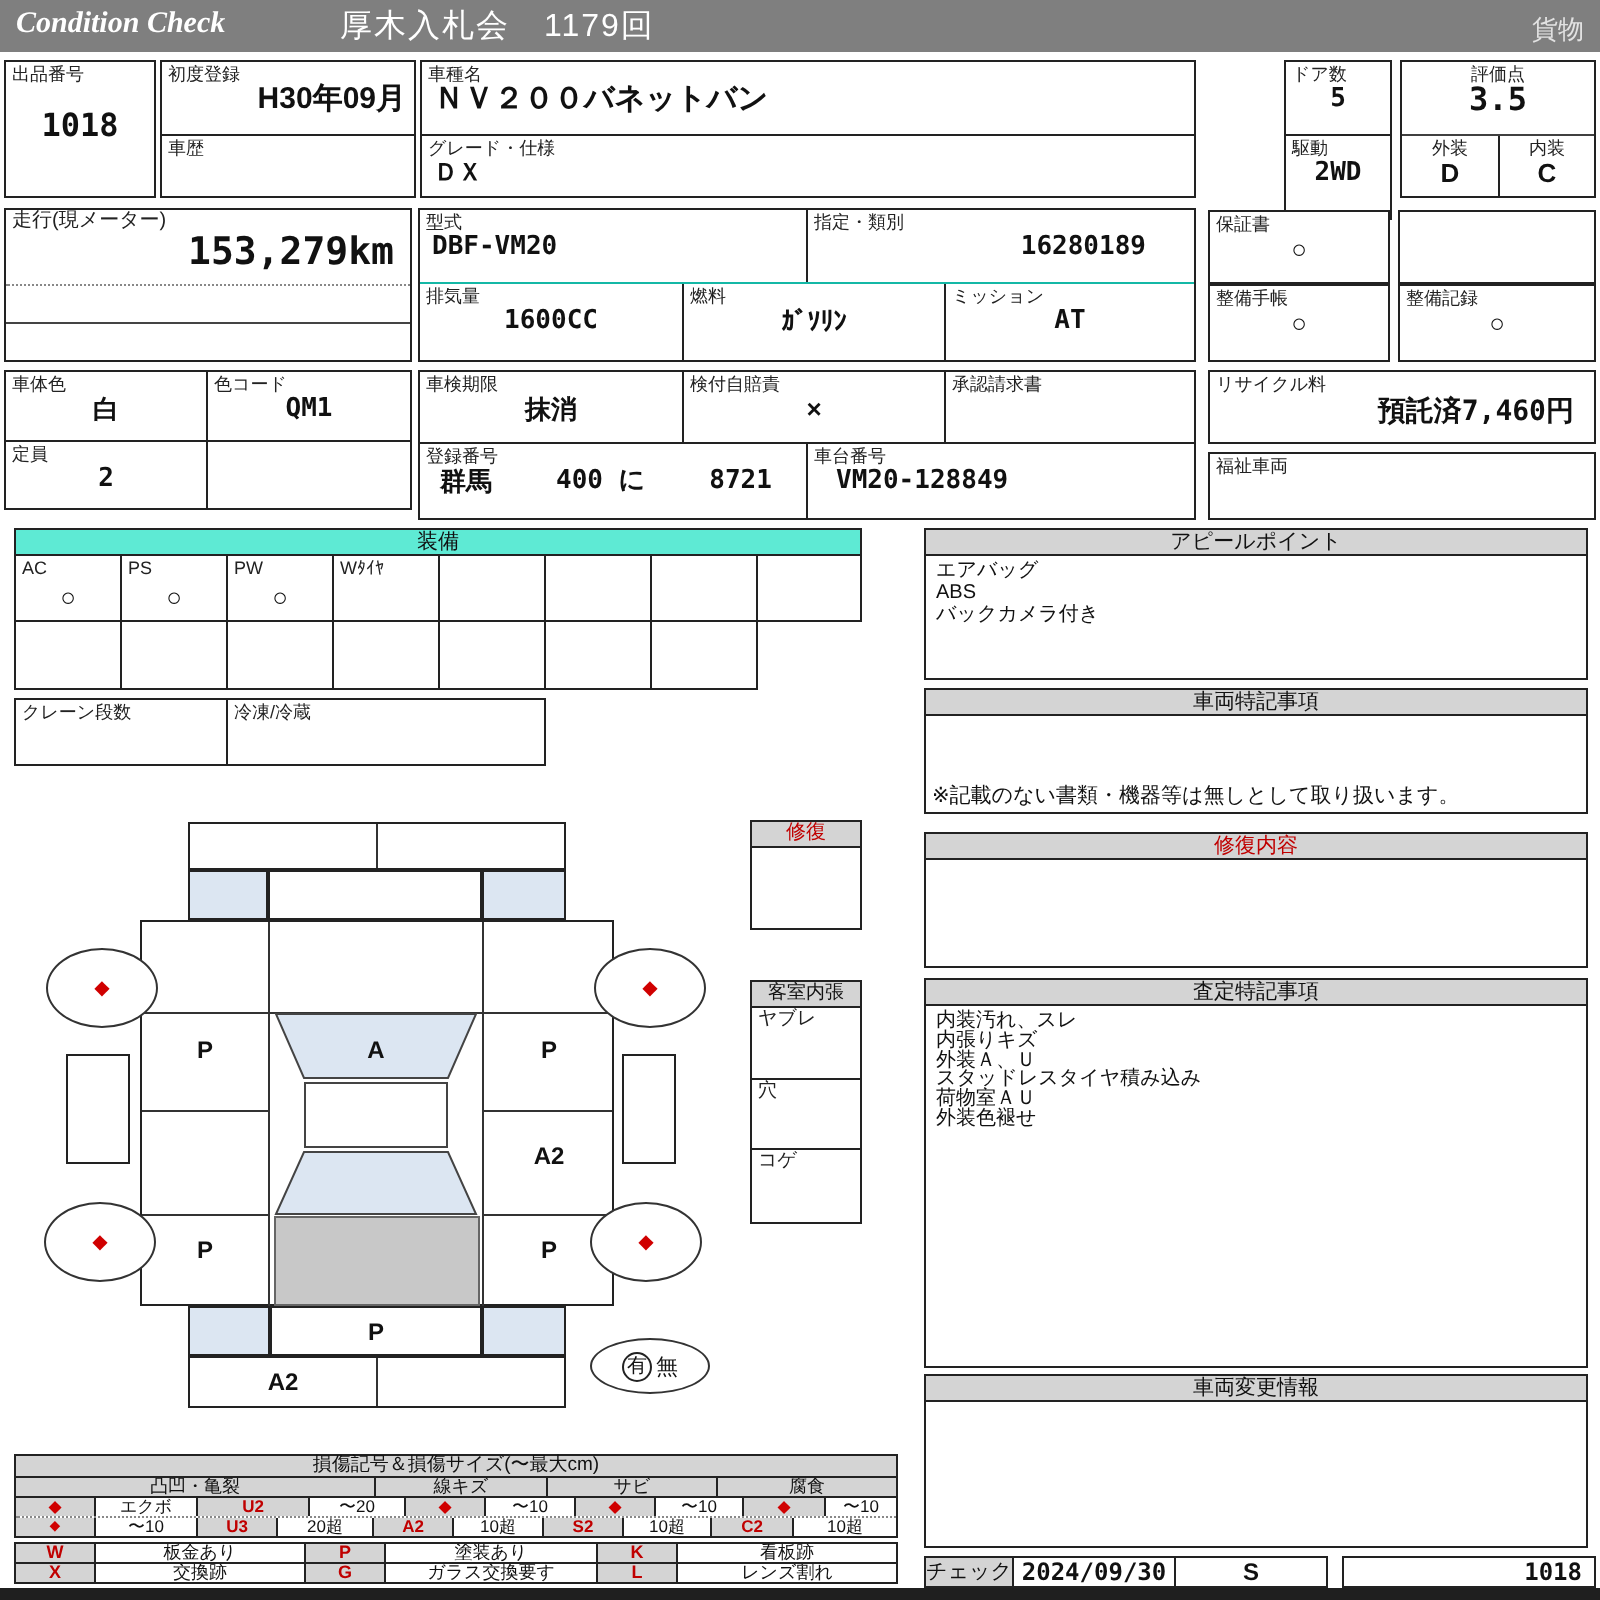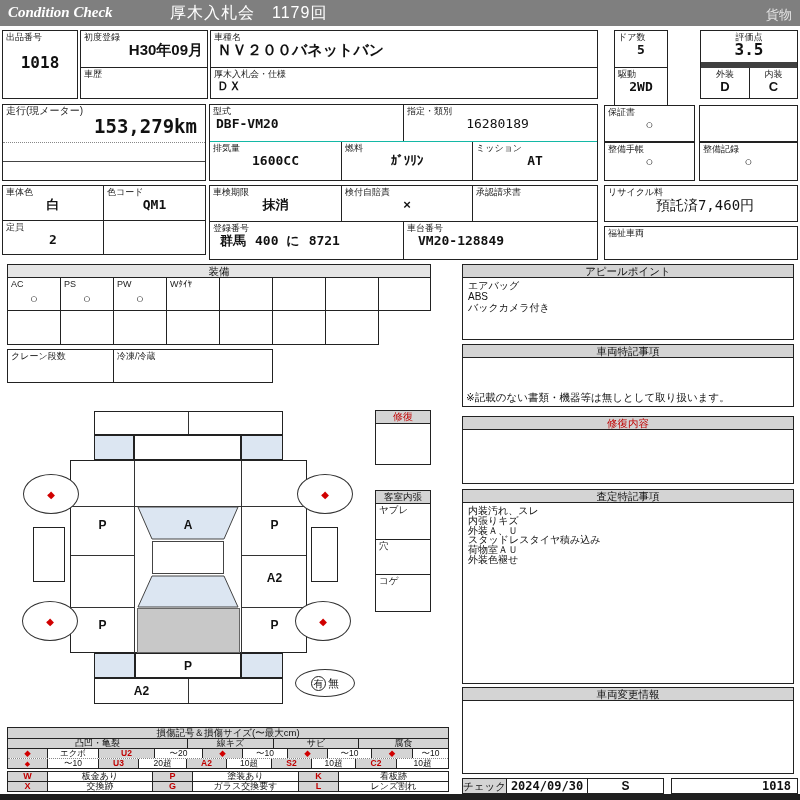--- a/index.html
+++ b/index.html
@@ -36,21 +36,21 @@
 .plabel {position:absolute;font-size:12px;font-weight:bold;text-align:center;line-height:14px;}
 .dirlabel {position:absolute;width:189px;text-align:center;color:#8b5cf6;font-weight:bold;font-size:12px;letter-spacing:1px;margin-top:20px;}
 
 .lgrow {display:flex;width:100%;}
 .lgc {border-right:1px solid #222;overflow:hidden;white-space:nowrap;}
 .lgc:last-child {border-right:none;}
 .gbg {background:#d4d4d4;}
 .sym {color:#d00000;text-align:center;}
 .codecell {background:#d4d4d4;color:#c00000;font-weight:bold;text-align:center;}
 .botbar {left:0;top:794px;width:800px;height:6px;background:#1f1f1f;}
-.gap {display:flex;justify-content:center;font-weight:normal;font-size:13px;}
+.gap {display:flex;justify-content:flex-end;font-weight:bold;font-size:13px;}
 </style>
 </head>
 <body>
 
 <div class="a topbar">
   <span class="a brand">Condition Check</span>
   <span class="a toptitle">厚木入札会　1179回</span>
   <span class="a pickup">引取場所：栃木県小山市粟宮</span>
   <span class="a cargo">貨物</span>
 </div>
@@ -67,36 +67,36 @@
   <div>
       <span class="lbl">車歴</span>
     </div>
 </div>
 <div class="bx" style="left:210px;top:30px;width:388px;height:69px">
   <div style="height:37px;border-bottom:1px solid #222">
     <span class="lbl">車種名</span>
     <div class="val" style="font-size:15px;padding-left:6px">ＮＶ２００バネットバン</div>
   </div>
   <div>
-    <span class="lbl">厚木入札会・仕様</span>
+    <span class="lbl">グレード・仕様</span>
     <div class="val" style="font-size:12px;padding-left:6px">ＤＸ</div>
   </div>
 </div>
-<div class="bx" style="left:614px;top:30px;width:54px;height:80px">
+<div class="bx" style="left:642px;top:30px;width:54px;height:80px">
   <div style="height:37px;border-bottom:1px solid #222">
     <span class="lbl">ドア数</span>
     <div class="val ctr mono">5</div>
   </div>
   <div>
     <span class="lbl">駆動</span>
     <div class="val ctr mono">2WD</div>
   </div>
 </div>
 <div class="bx" style="left:700px;top:30px;width:98px;height:69px">
-  <div style="height:37px;border-bottom:6px solid #404040">
+  <div style="height:37px;border-bottom:1px solid #404040">
     <span class="lbl ctr" style="padding-left:0">評価点</span>
     <div class="val ctr mono" style="font-size:16px">3.5</div>
   </div>
   <div style="display:flex;height:30px">
     <div style="width:49px;border-right:1px solid #222">
       <span class="lbl ctr" style="padding-left:0">外装</span>
       <div class="val ctr">D</div>
     </div>
     <div style="flex:1">
       <span class="lbl ctr" style="padding-left:0">内装</span>
@@ -184,21 +184,21 @@
       <span class="lbl">検付自賠責</span>
       <div class="val ctr">×</div>
     </div>
     <div style="flex:1">
       <span class="lbl">承認請求書</span>
     </div>
   </div>
   <div style="display:flex;height:37px">
     <div style="width:194px;border-right:1px solid #222">
       <span class="lbl">登録番号</span>
-      <div class="val" style="display:flex;gap:9px;padding-left:10px">
+      <div class="val" style="display:flex;gap:32px;padding-left:10px">
         <span>群馬</span>
         <span class="mono">400 に</span>
         <span class="mono">8721</span>
       </div>
     </div>
     <div style="flex:1">
       <span class="lbl">車台番号</span>
       <div class="val mono" style="padding-left:14px">VM20-128849</div>
     </div>
   </div>
@@ -207,21 +207,21 @@
   <span class="lbl">リサイクル料</span>
   <div class="gap" style="padding:0 10px 0 18px;font-size:14px">
     <span>預託済</span>
     <span class="mono">7,460円</span>
   </div>
 </div>
 <div class="bx" style="left:604px;top:226px;width:194px;height:34px">
   <span class="lbl">福祉車両</span>
 </div>
 
-<div class="bx" style="left:7px;top:264px;width:424px;height:14px;background:#e5e5e5;text-align:center;font-size:10.5px;line-height:13px">装備</div>
+<div class="bx" style="left:7px;top:264px;width:424px;height:14px;background:#5eead4;text-align:center;font-size:10.5px;line-height:13px">装備</div>
 <div class="bx eqcell" style="left:7px;top:277px;width:54px;height:34px">
   <span class="lbl">AC</span>
   <div class="val ctr">○</div>
 </div>
 <div class="bx eqcell" style="left:60px;top:277px;width:54px;height:34px">
   <span class="lbl">PS</span>
   <div class="val ctr">○</div>
 </div>
 <div class="bx eqcell" style="left:113px;top:277px;width:54px;height:34px">
   <span class="lbl">PW</span>

